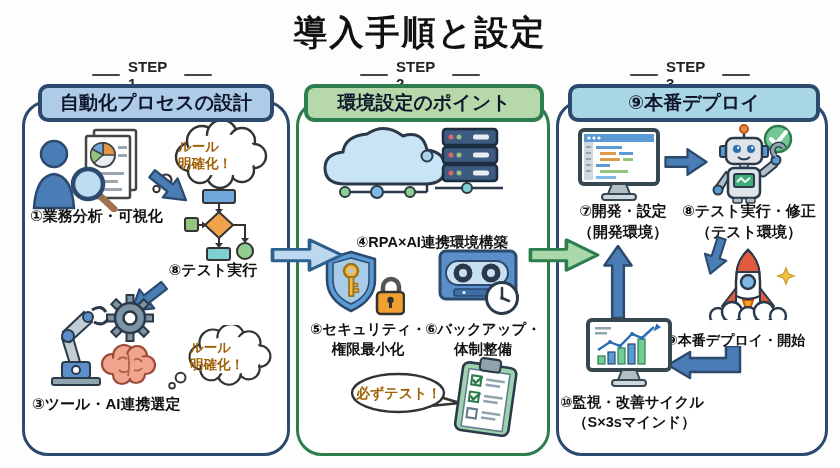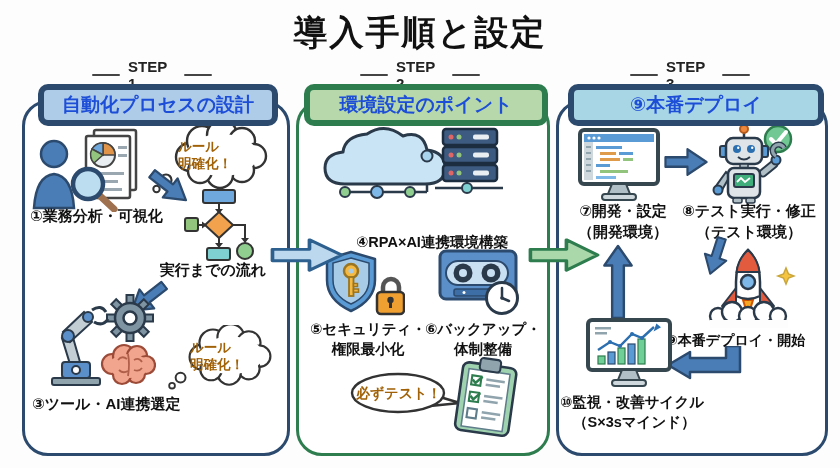--- a/index.html
+++ b/index.html
@@ -7,22 +7,22 @@
   #canvas{position:relative;width:840px;height:468px;background:#fdfdfd;overflow:hidden;}
   .title{position:absolute;top:10px;left:0;width:840px;text-align:center;
          font-size:34px;font-weight:900;color:#111;letter-spacing:2px;}
   .step-label{position:absolute;top:66px;height:18px;display:flex;align-items:center;justify-content:center;
          gap:8px;font-size:15px;font-weight:bold;color:#222;}
   .step-label::before,.step-label::after{content:"";display:block;width:30px;height:2px;background:#444;border-radius:2px;}
   .panel{position:absolute;top:100px;height:350px;background:#fff;border-radius:26px;border:3px solid #000;z-index:1;}
   #panel1{left:22px;width:262px;border-color:var(--panel1-border);}
   #panel2{left:296px;width:248px;border-color:var(--panel2-border);}
   #panel3{left:556px;width:266px;border-color:var(--panel3-border);}
-  .header-box{position:absolute;top:84px;height:30px;border-radius:10px;border:6px solid #3b82f6;
-         display:flex;align-items:center;justify-content:center;font-size:19px;font-weight:900;color:#1d4ed8;z-index:3;}
+  .header-box{position:absolute;top:84px;height:30px;border-radius:10px;border:4px solid #3b82f6;
+         display:flex;align-items:center;justify-content:center;font-size:19px;font-weight:900;color:#0f172a;z-index:3;}
   #header1{left:38px;width:228px;background:var(--panel1-header-bg);border-color:var(--panel1-border);}
   #header2{left:304px;width:232px;background:var(--panel2-header-bg);border-color:var(--panel2-border);}
   #header3{left:568px;width:244px;background:var(--panel3-header-bg);border-color:var(--panel3-border);}
   .abs{position:absolute;z-index:2;}
   .lbl{position:absolute;z-index:2;font-weight:bold;color:#111;font-size:15px;line-height:20px;text-align:center;}
   .lbl.left{text-align:left;}
   .bubble-text{position:absolute;z-index:3;font-weight:bold;color:#a16207;font-size:13.5px;line-height:17px;}
   svg{display:block;}
   .interarrow{z-index:4;}
 </style>
@@ -121,21 +121,21 @@
       <line x1="15" y1="37" x2="19" y2="37" stroke="#333" stroke-width="2"></line>
       <polygon points="19,33.5 19,40.5 24,37" fill="#333"></polygon>
       <line x1="36" y1="50" x2="36" y2="55" stroke="#333" stroke-width="2"></line>
       <polygon points="32,55 40,55 36,60" fill="#333"></polygon>
       <rect x="24" y="60" width="23" height="12" rx="2" fill="#7fd0d0" stroke="#333" stroke-width="2"></rect>
       <path d="M50,37 H62 V50" fill="none" stroke="#333" stroke-width="2"></path>
       <polygon points="58,50 66,50 62,55" fill="#333"></polygon>
       <circle cx="62" cy="63" r="8" fill="#8fce8f" stroke="#333" stroke-width="2"></circle>
     </svg>
   </div>
-  <div class="lbl" style="left:148px;top:260px;width:130px;">実行までの流れ</div>
+  <div class="lbl" style="left:148px;top:260px;width:130px;">⑧テスト実行</div>
 
   <div class="abs" style="left:126px;top:283px;transform:rotate(142deg);">
     <svg width="44" height="30" viewBox="0 0 60 40" preserveAspectRatio="none">
       <polygon points="2,14 32,14 32,4 58,20 32,36 32,26 2,26" style="fill:var(--small-arrow-fill);stroke:var(--small-arrow-stroke);" stroke-width="3" stroke-linejoin="round"></polygon>
     </svg>
   </div>
 
   <div class="abs" style="left:46px;top:286px;">
     <svg width="110" height="105" viewBox="0 0 110 105">
       <g>

